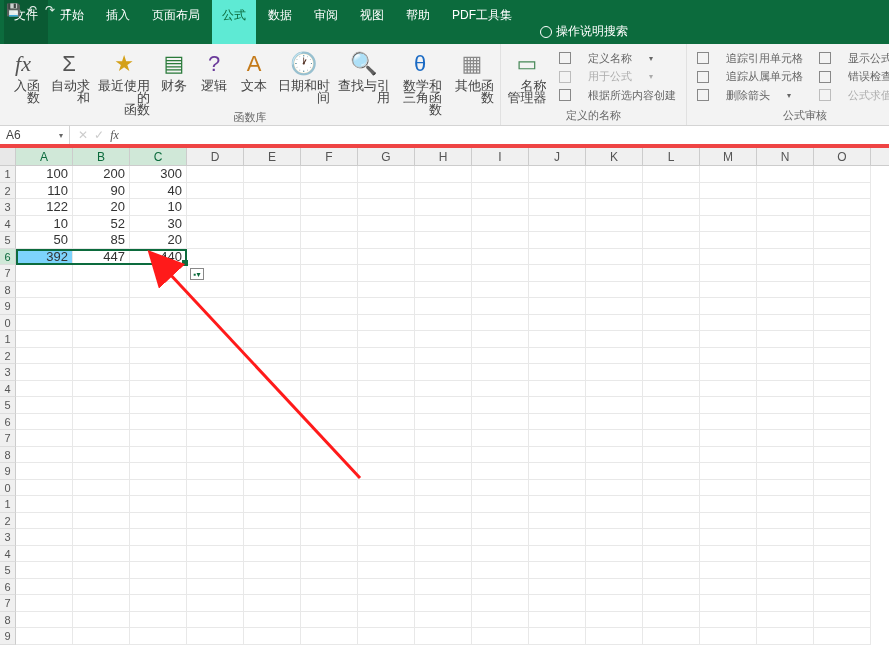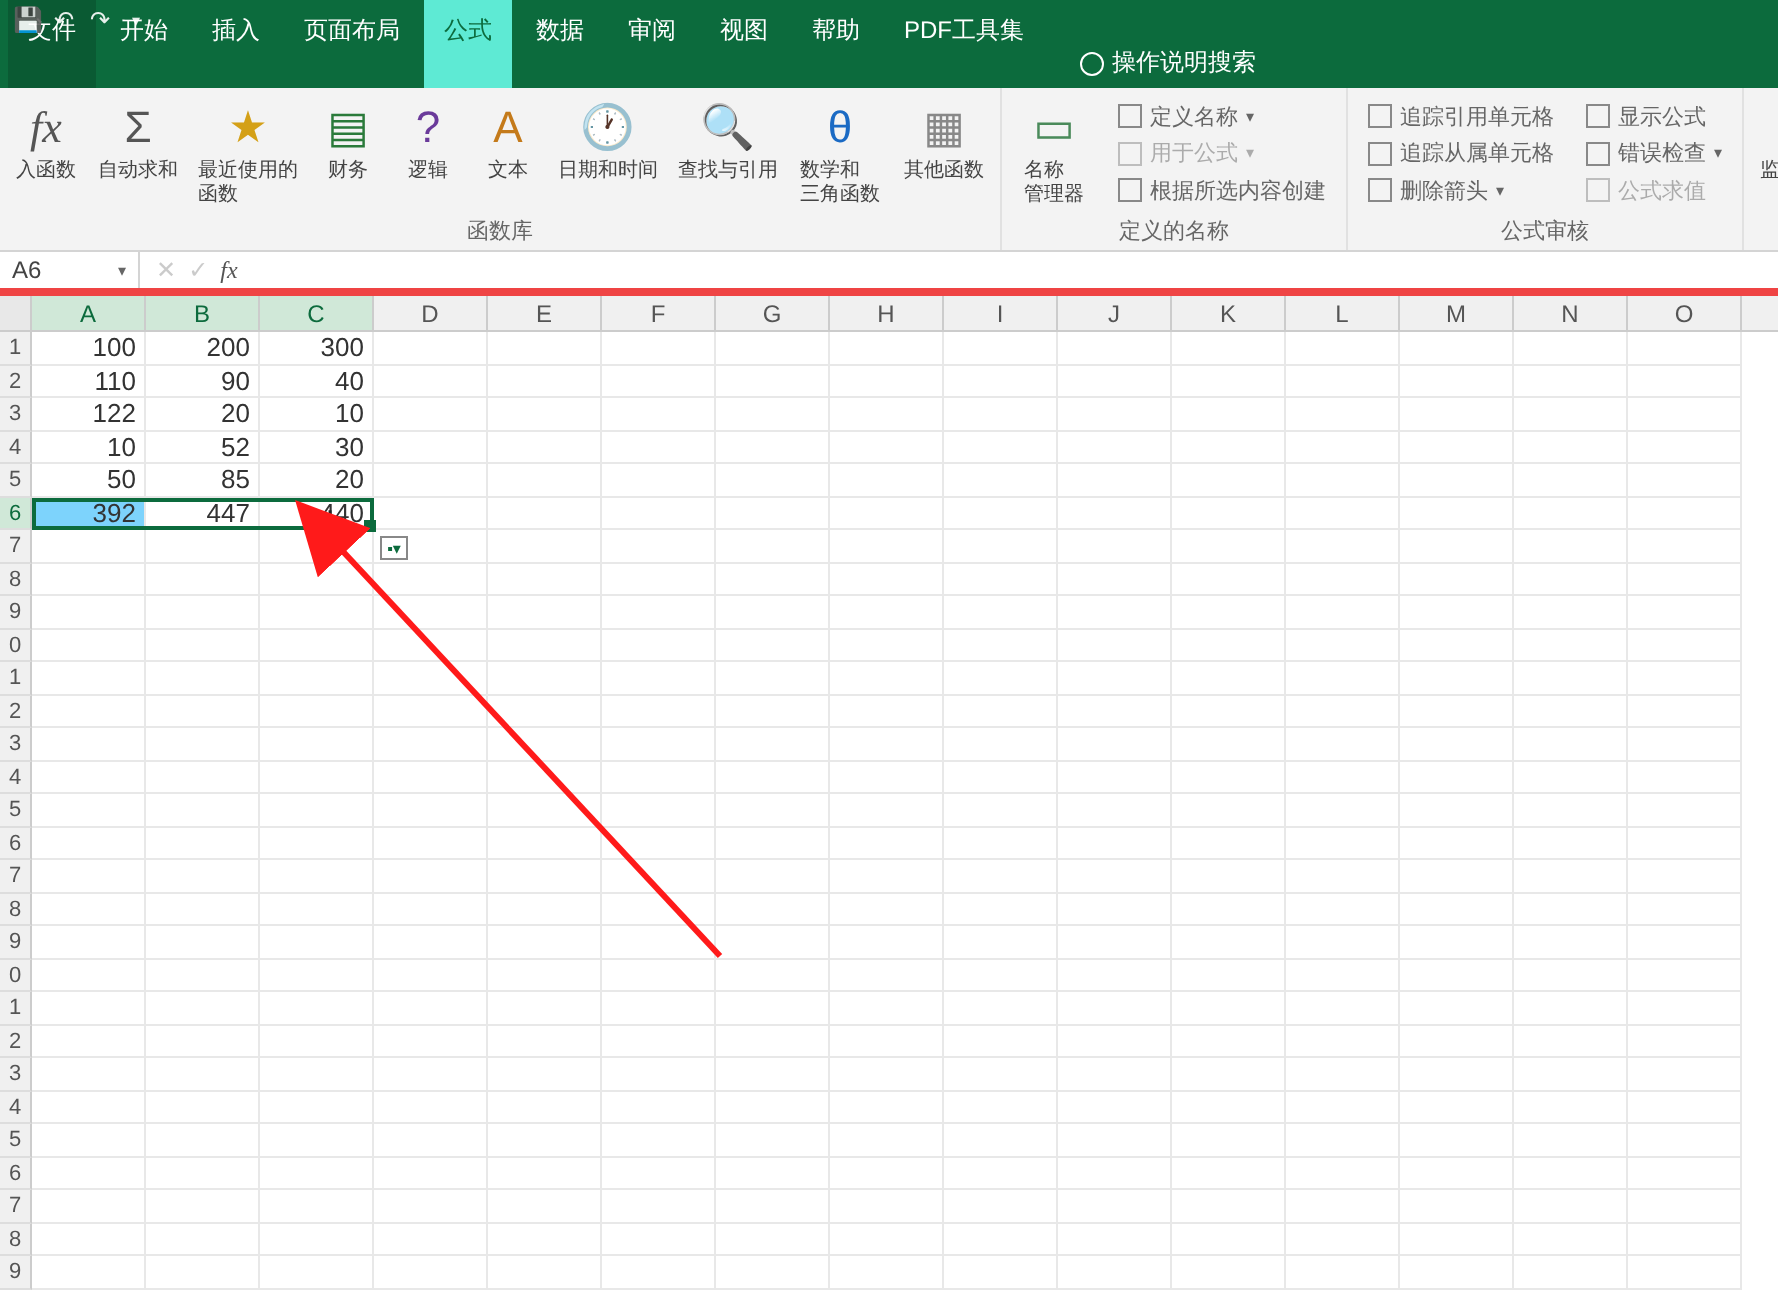--- a/index.html
+++ b/index.html
@@ -19,23 +19,23 @@
 .tell-me { color:#fff; font-size:12px; display:flex; align-items:center; gap:4px; margin-left:8px; padding:4px 8px; }
 .tell-me .bulb { width:12px; height:12px; border:1px solid #fff; border-radius:50%; position:relative; }
 
 
 .ribbon { background: #f3f3f3; border-bottom: 1px solid #d4d4d4; height: 82px; display: flex; }
 .group { border-right: 1px solid #e1e1e1; padding: 4px 6px 0 6px; display: flex; flex-direction: column; align-items: center; justify-content: space-between; }
 .group .btns { display: flex; gap: 8px; align-items: flex-start; height: 62px; }
 .group .glabel { font-size: 11px; color: #666; padding-bottom: 2px; text-align:center; }
 .rbtn { display: flex; flex-direction: column; align-items: center; width: 42px; cursor: pointer; }
 .rbtn .ricon { width: 32px; height: 32px; display: flex; align-items: center; justify-content: center; font-size: 22px; color: #555; }
-.rbtn .rlabel { font-size: 10px; text-align: left; line-height: 12px; color: #444; }
+.rbtn .rlabel { font-size: 13px; text-align: right; line-height: 12px; color: #444; }
 .small-list { display:flex; flex-direction:column; gap:2px; font-size:11px; color:#666; padding:2px 4px; }
-.small-list .row { display:flex; align-items:center; gap:4px; white-space:nowrap; }
+.small-list .row { display:flex; align-items:center; gap:17px; white-space:nowrap; }
 .small-list .sicn { width:12px; height:12px; display:inline-block; border:1px solid #888; }
 
 
 .fbar { display:flex; align-items:center; height:22px; border-bottom:4px solid #ef4444; background:#fff; }
 .namebox { width:70px; border-right:1px solid #d4d4d4; padding:2px 6px; font-size:12px; display:flex; align-items:center; justify-content:space-between; }
 .namebox .dd { font-size:8px; color:#666; }
 .fxsep { display:flex; align-items:center; gap:6px; padding:0 8px; color:#999; font-size:12px; }
 .fxsep span { opacity:0.5; }
 .fxinput { flex:1; padding:2px 6px; font-size:12px; color:#333; border:none; outline:none; }
 

